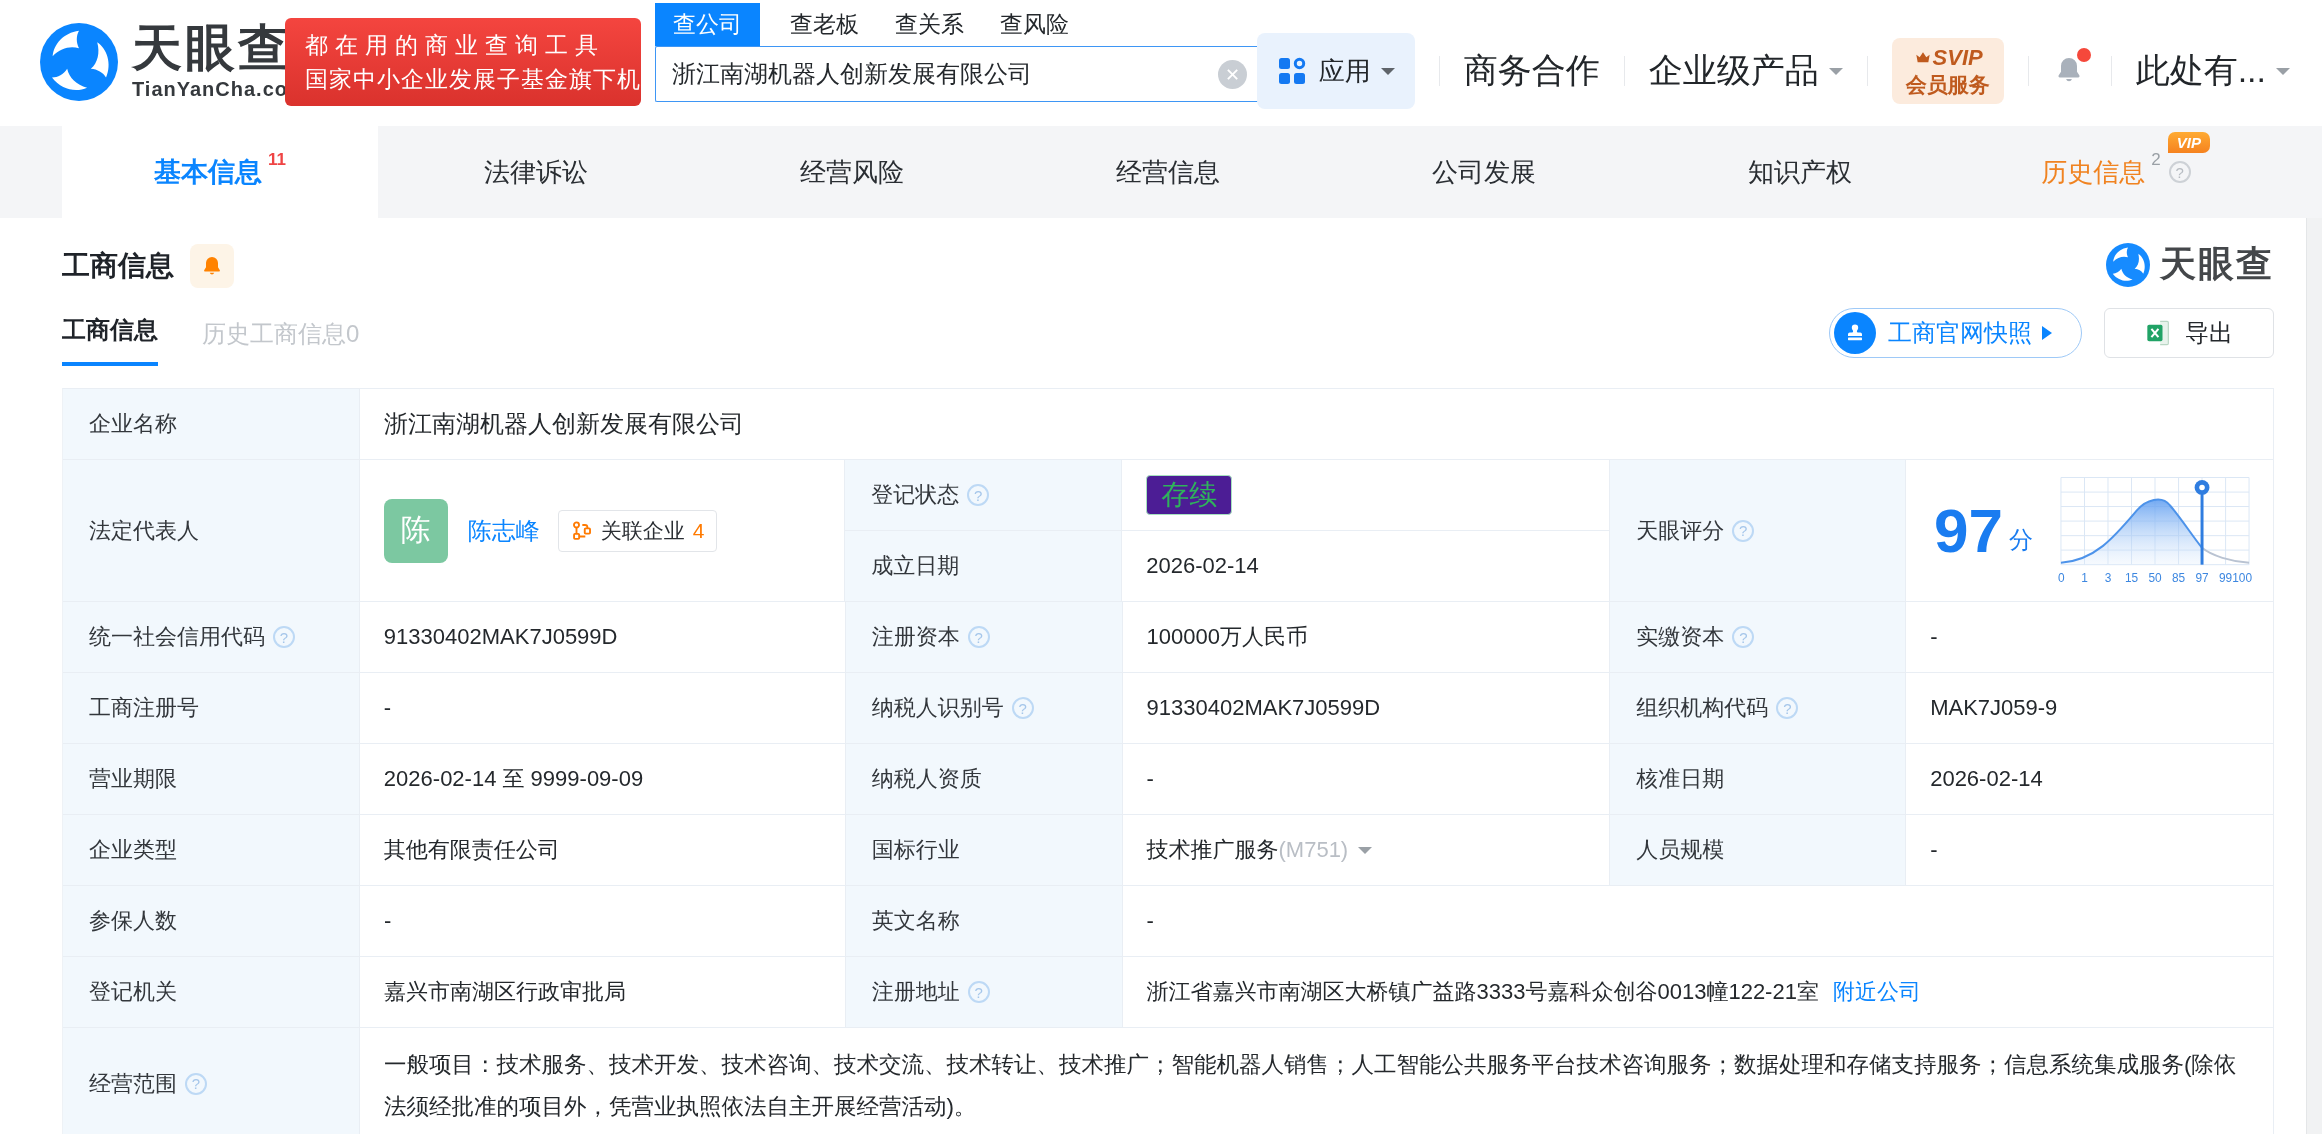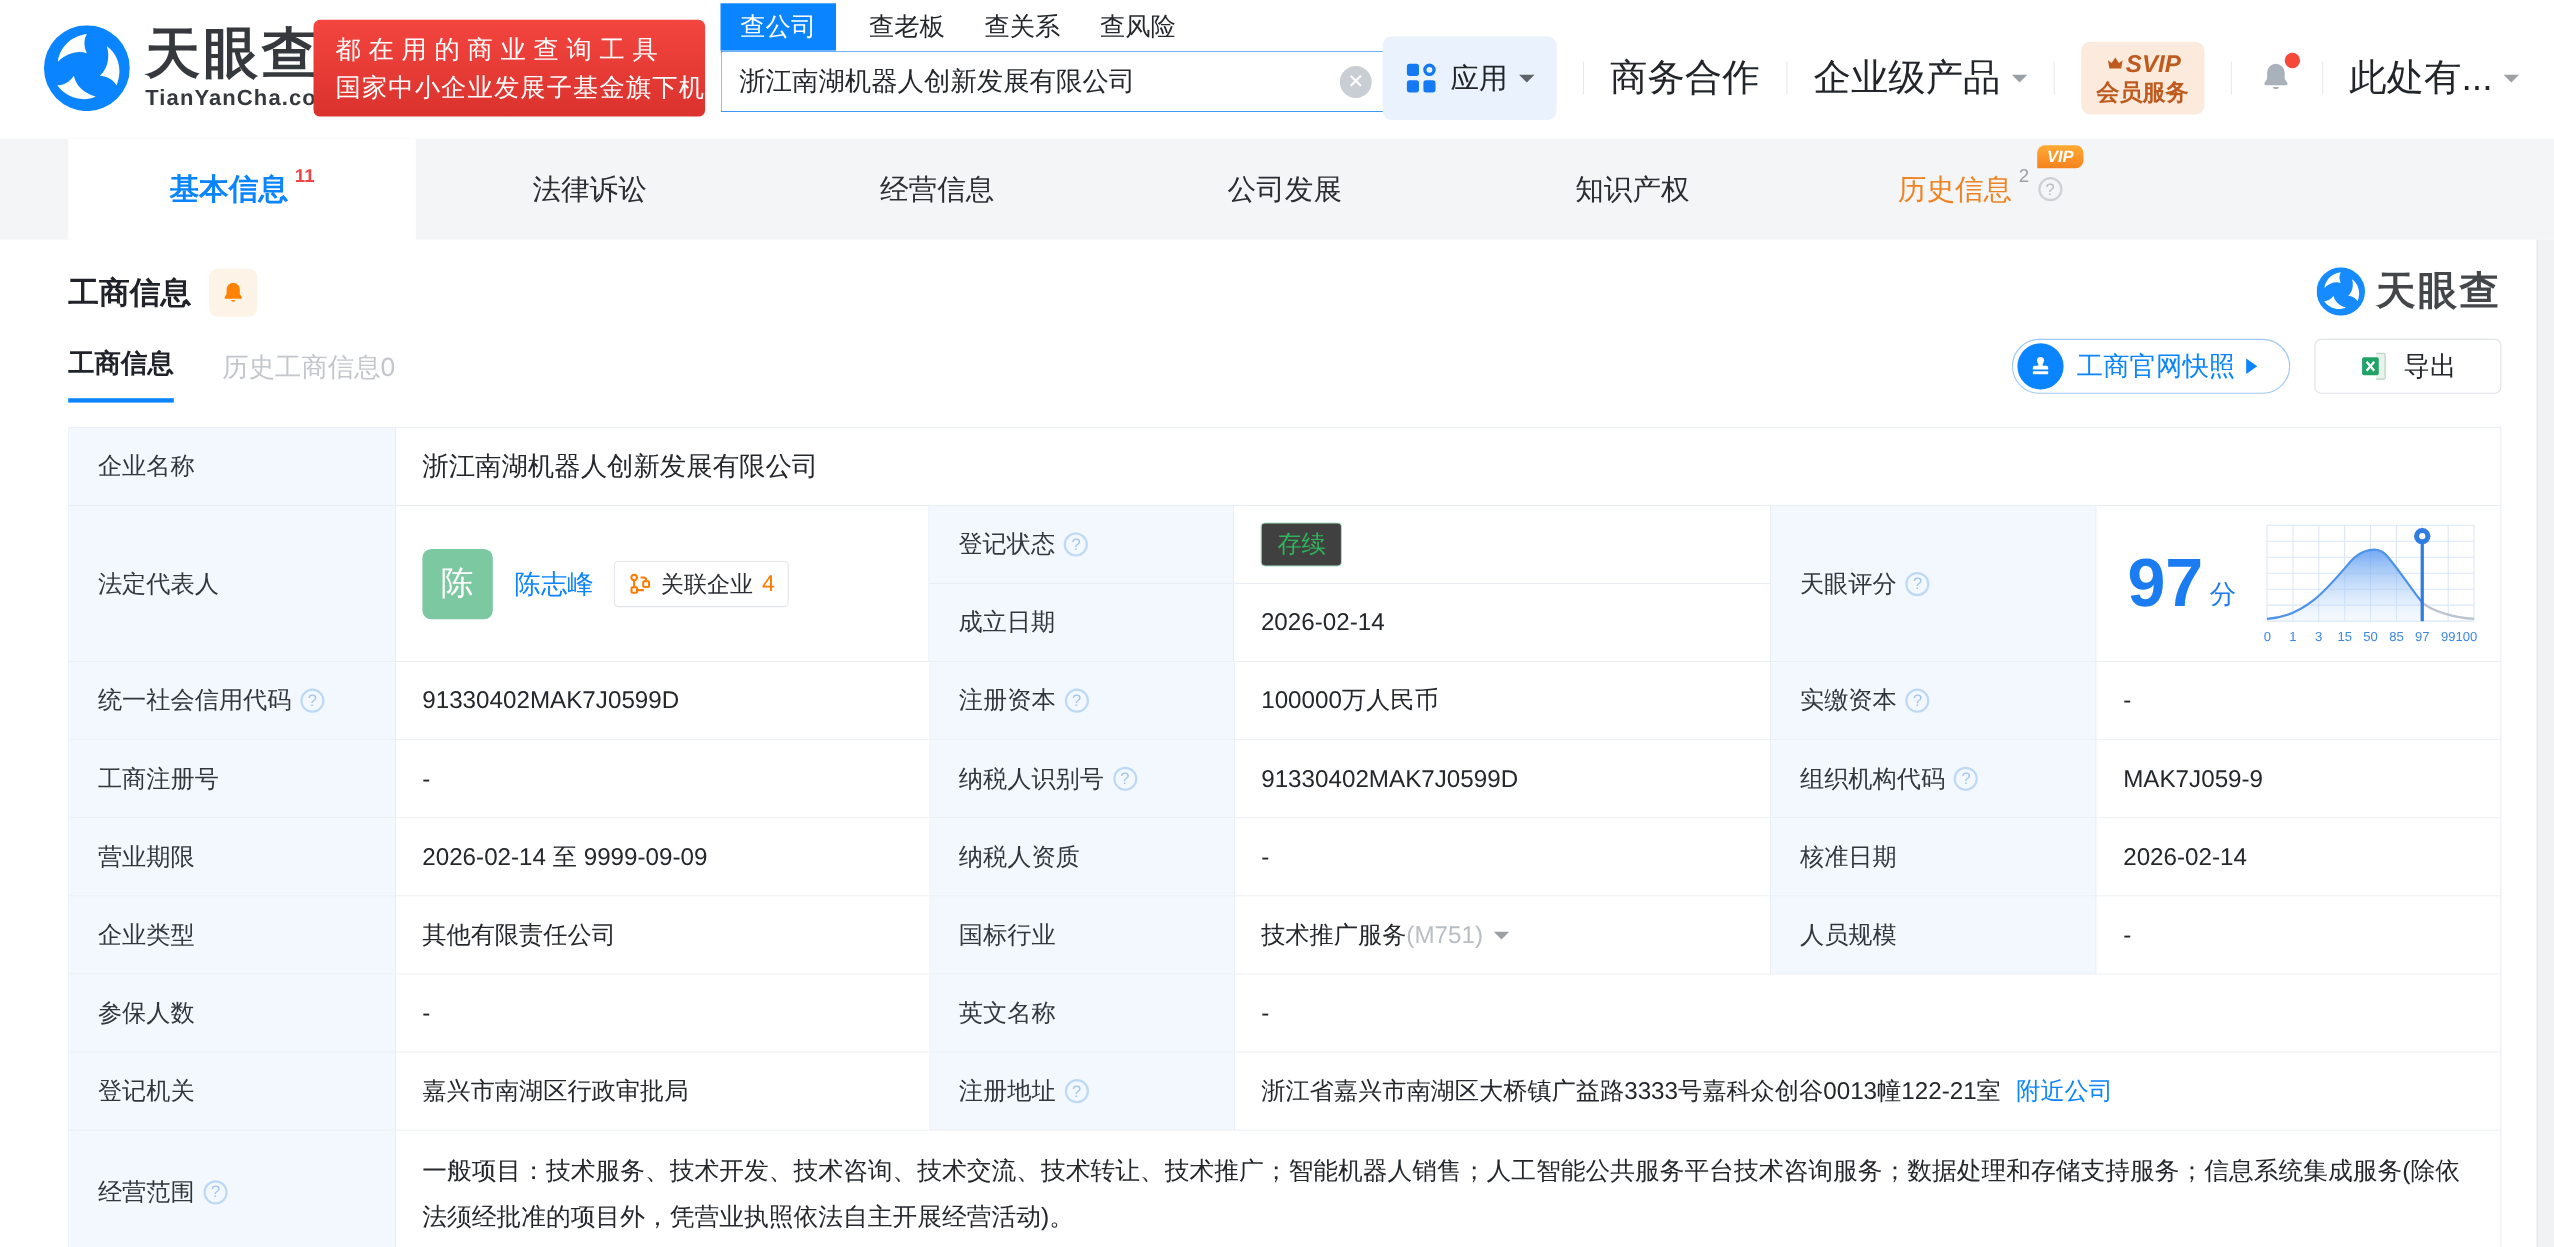--- a/index.html
+++ b/index.html
@@ -93,21 +93,21 @@
   .mid-stack { display:flex; flex-direction:column; }
   .link { color:#0a85ff; cursor:pointer; }
 
   .avatar { width:64px; height:64px; border-radius:8px; background:#7cc8a1; color:#fff; font-size:30px;
             display:flex; align-items:center; justify-content:center; flex:none; }
   .rep-name { color:#0a85ff; font-size:24px; margin:0 18px 0 20px; cursor:pointer; }
   .rel-badge { display:flex; align-items:center; border:1px solid #e2e5e9; border-radius:4px; height:42px; padding:0 12px; cursor:pointer; }
   .rel-badge .rl { font-size:21px; color:#2a2e33; margin:0 8px; }
   .rel-badge .rc { font-size:21px; color:#ff7a00; }
 
-  .status-badge { background:#404040; border:1px solid #a6e1bf; color:#2fb35b; font-size:22px; border-radius:4px;
+  .status-badge { background:#4c1d95; border:1px solid #a6e1bf; color:#2fb35b; font-size:28px; border-radius:4px;
                   padding:5px 14px; line-height:28px; }
   .score-val { padding-left:28px; }
   .score-num { font-size:62px; font-weight:700; color:#1a7cf0; line-height:62px; }
   .score-unit { font-size:24px; color:#1a7cf0; margin:18px 0 0 6px; }
   .score-chart { margin-left:22px; }
 
   .ind-code { color:#b9bec5; }
   .chev { width:0; height:0; border:7px solid transparent; border-top-color:#9aa0a6; margin-left:10px; transform:translateY(4px); }
 
   .scope-val { align-items:flex-start; padding:16px 30px 16px 24px; line-height:42px; font-size:22.5px; }
@@ -200,20 +200,23 @@
     </div>
   </div>
 
   <div class="tabbar">
     <div class="tab active">
       <span>基本信息</span>
       <span class="cnt">11</span>
     </div>
     <div class="tab">
         <span>法律诉讼</span>
+      </div>
+    <div class="tab">
+        <span>经营风险</span>
       </div>
     <div class="tab">
         <span>经营信息</span>
       </div>
     <div class="tab">
         <span>公司发展</span>
       </div>
     <div class="tab">
         <span>知识产权</span>
       </div>

